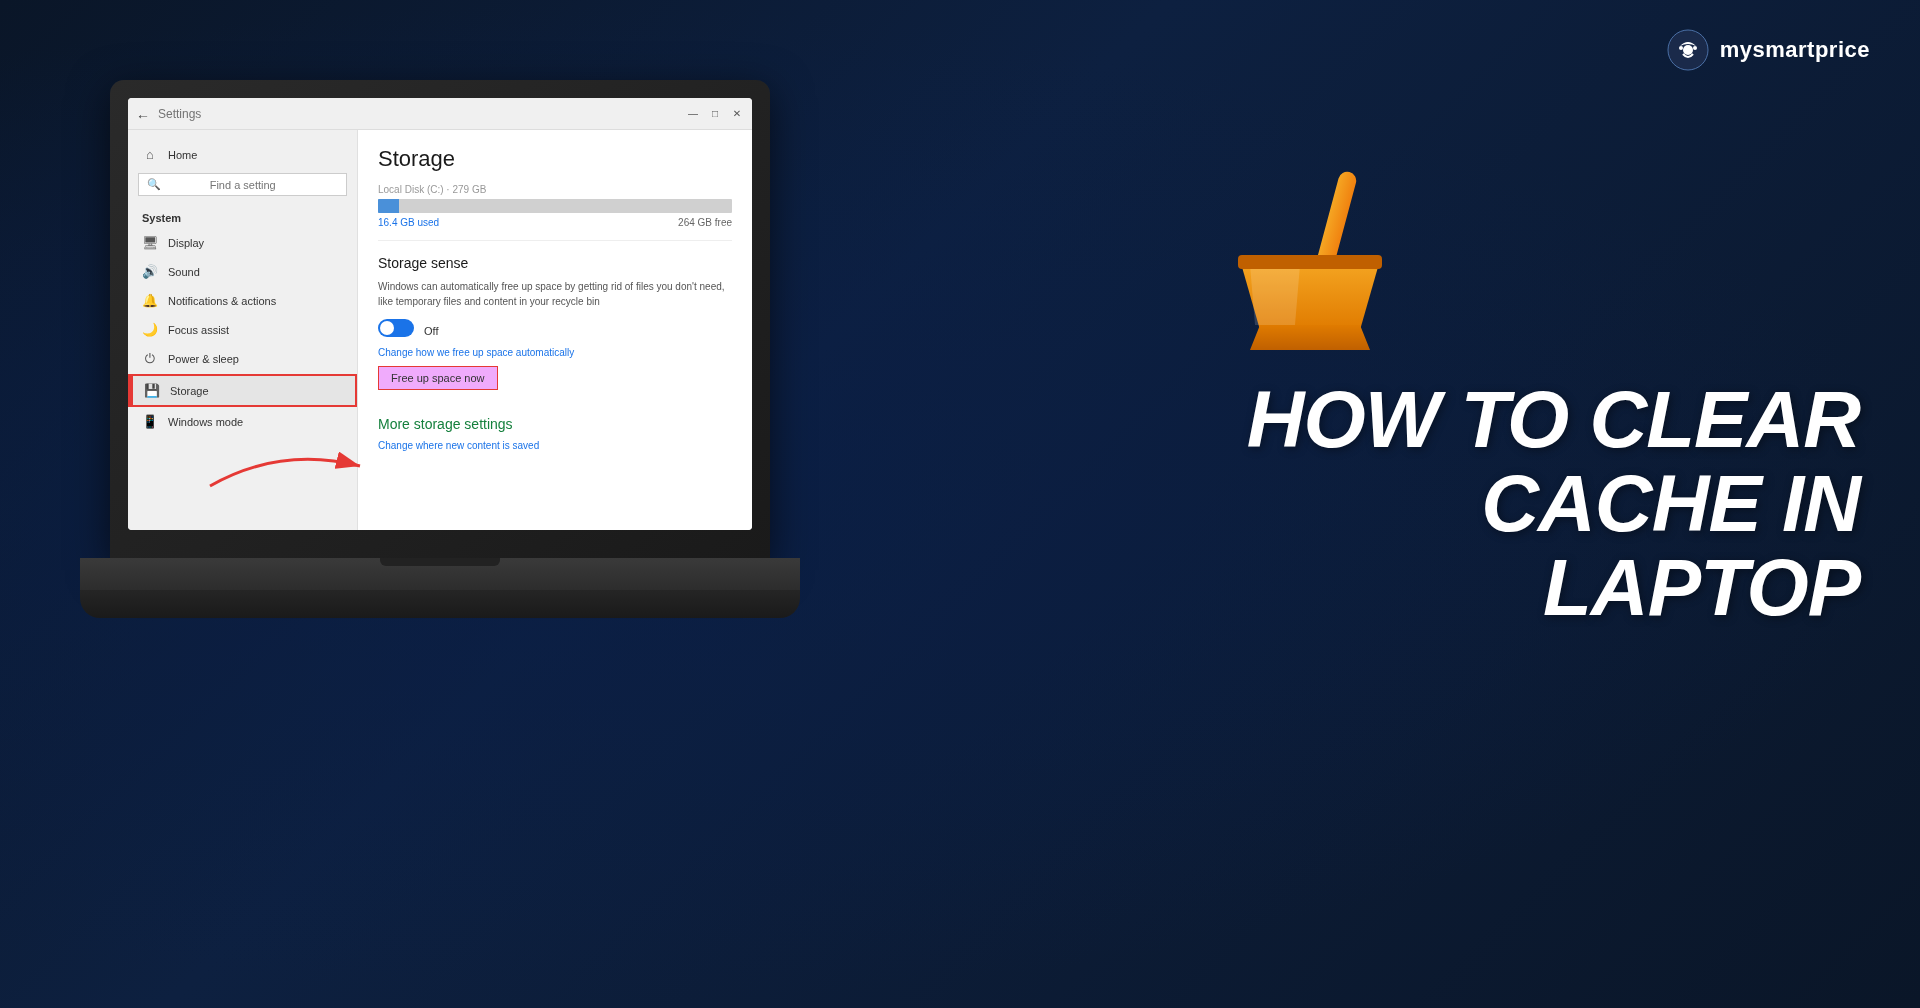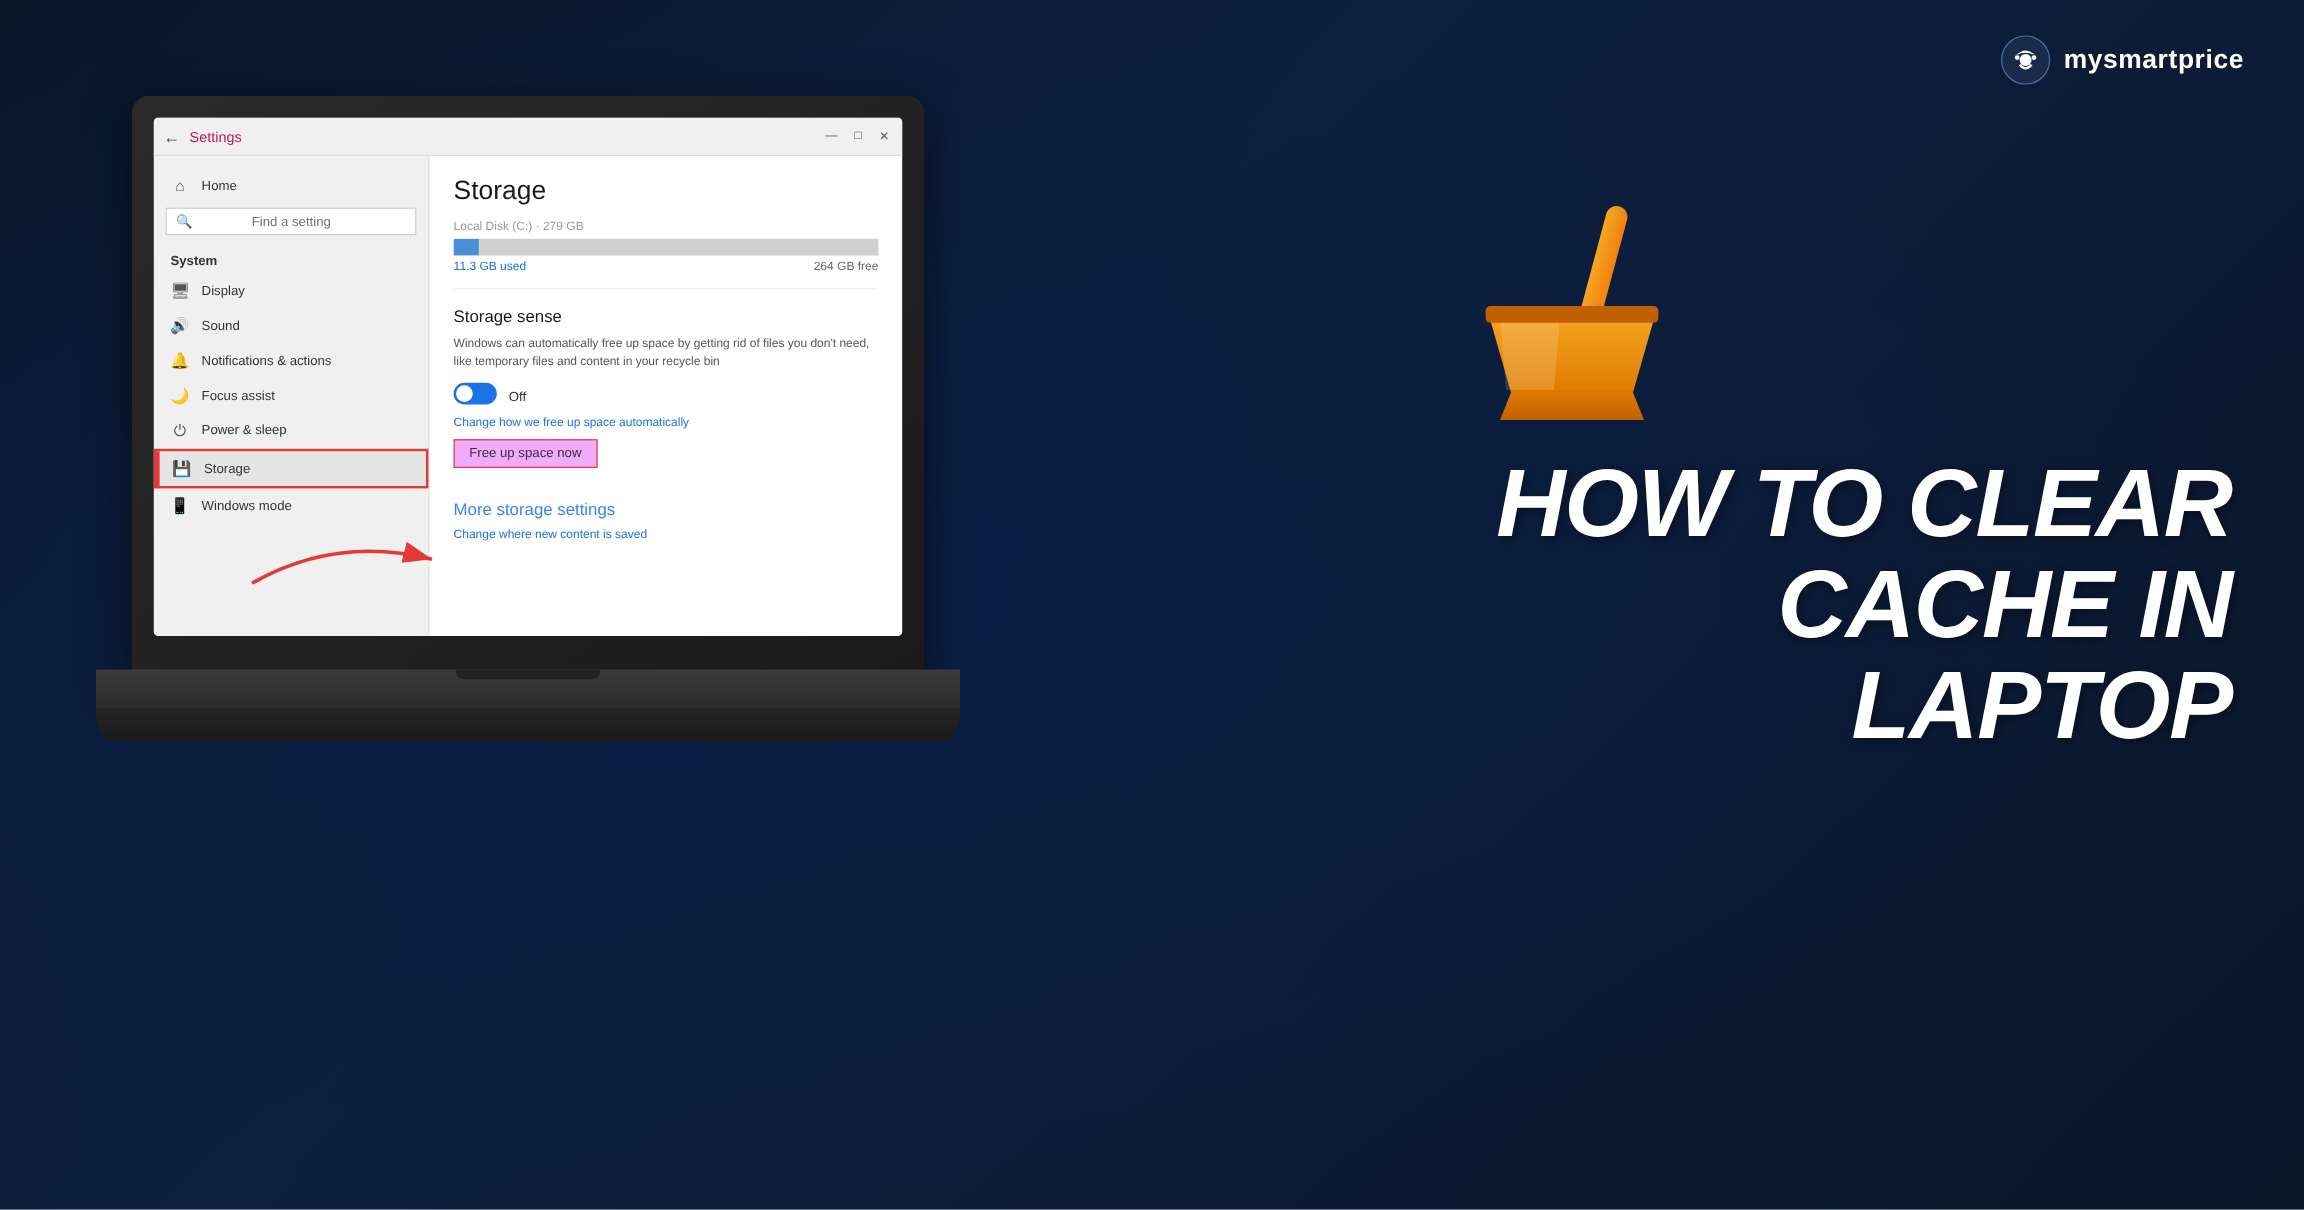--- a/index.html
+++ b/index.html
@@ -124,21 +124,21 @@
       position: relative;
     }
     .titlebar-back {
       font-size: 14px;
       color: #444;
       margin-right: 8px;
       cursor: pointer;
     }
     .titlebar-title {
       font-size: 12px;
-      color: #be185d;
+      color: #737373;
       font-weight: 500;
     }
     .titlebar-controls {
       position: absolute;
       right: 8px;
       top: 50%;
       transform: translateY(-50%);
       display: flex;
       gap: 8px;
     }
@@ -345,21 +345,21 @@
       cursor: pointer;
       margin-bottom: 16px;
       background: #f0abfc;
       position: relative;
     }
 
     
     .more-title {
       font-size: 14px;
       font-weight: 400;
-      color: #3b82f6;
+      color: #15803d;
       margin-bottom: 8px;
     }
 
     
     .right-content {
       position: absolute;
       right: 60px;
       top: 50%;
       transform: translateY(-50%);
       width: 700px;
@@ -476,21 +476,21 @@
             
             <div class="page-title">Storage</div>
 
             
             <div class="disk-info">
               <div class="disk-label">Local Disk (C:) · 279 GB</div>
               <div class="disk-bar-container">
                 <div class="disk-bar-used" style="width:6%"></div>
               </div>
               <div class="disk-stats">
-                <span class="disk-used">11.3 GB used</span>
+                <span class="disk-used">16.4 GB used</span>
                 <span class="disk-free">264 GB free</span>
               </div>
             </div>
 
             
             <div class="section-title">Storage sense</div>
             <div class="section-desc">Windows can automatically free up space by getting rid of files you don't need, like temporary files and content in your recycle bin</div>
 
             
             <div class="toggle-row">

